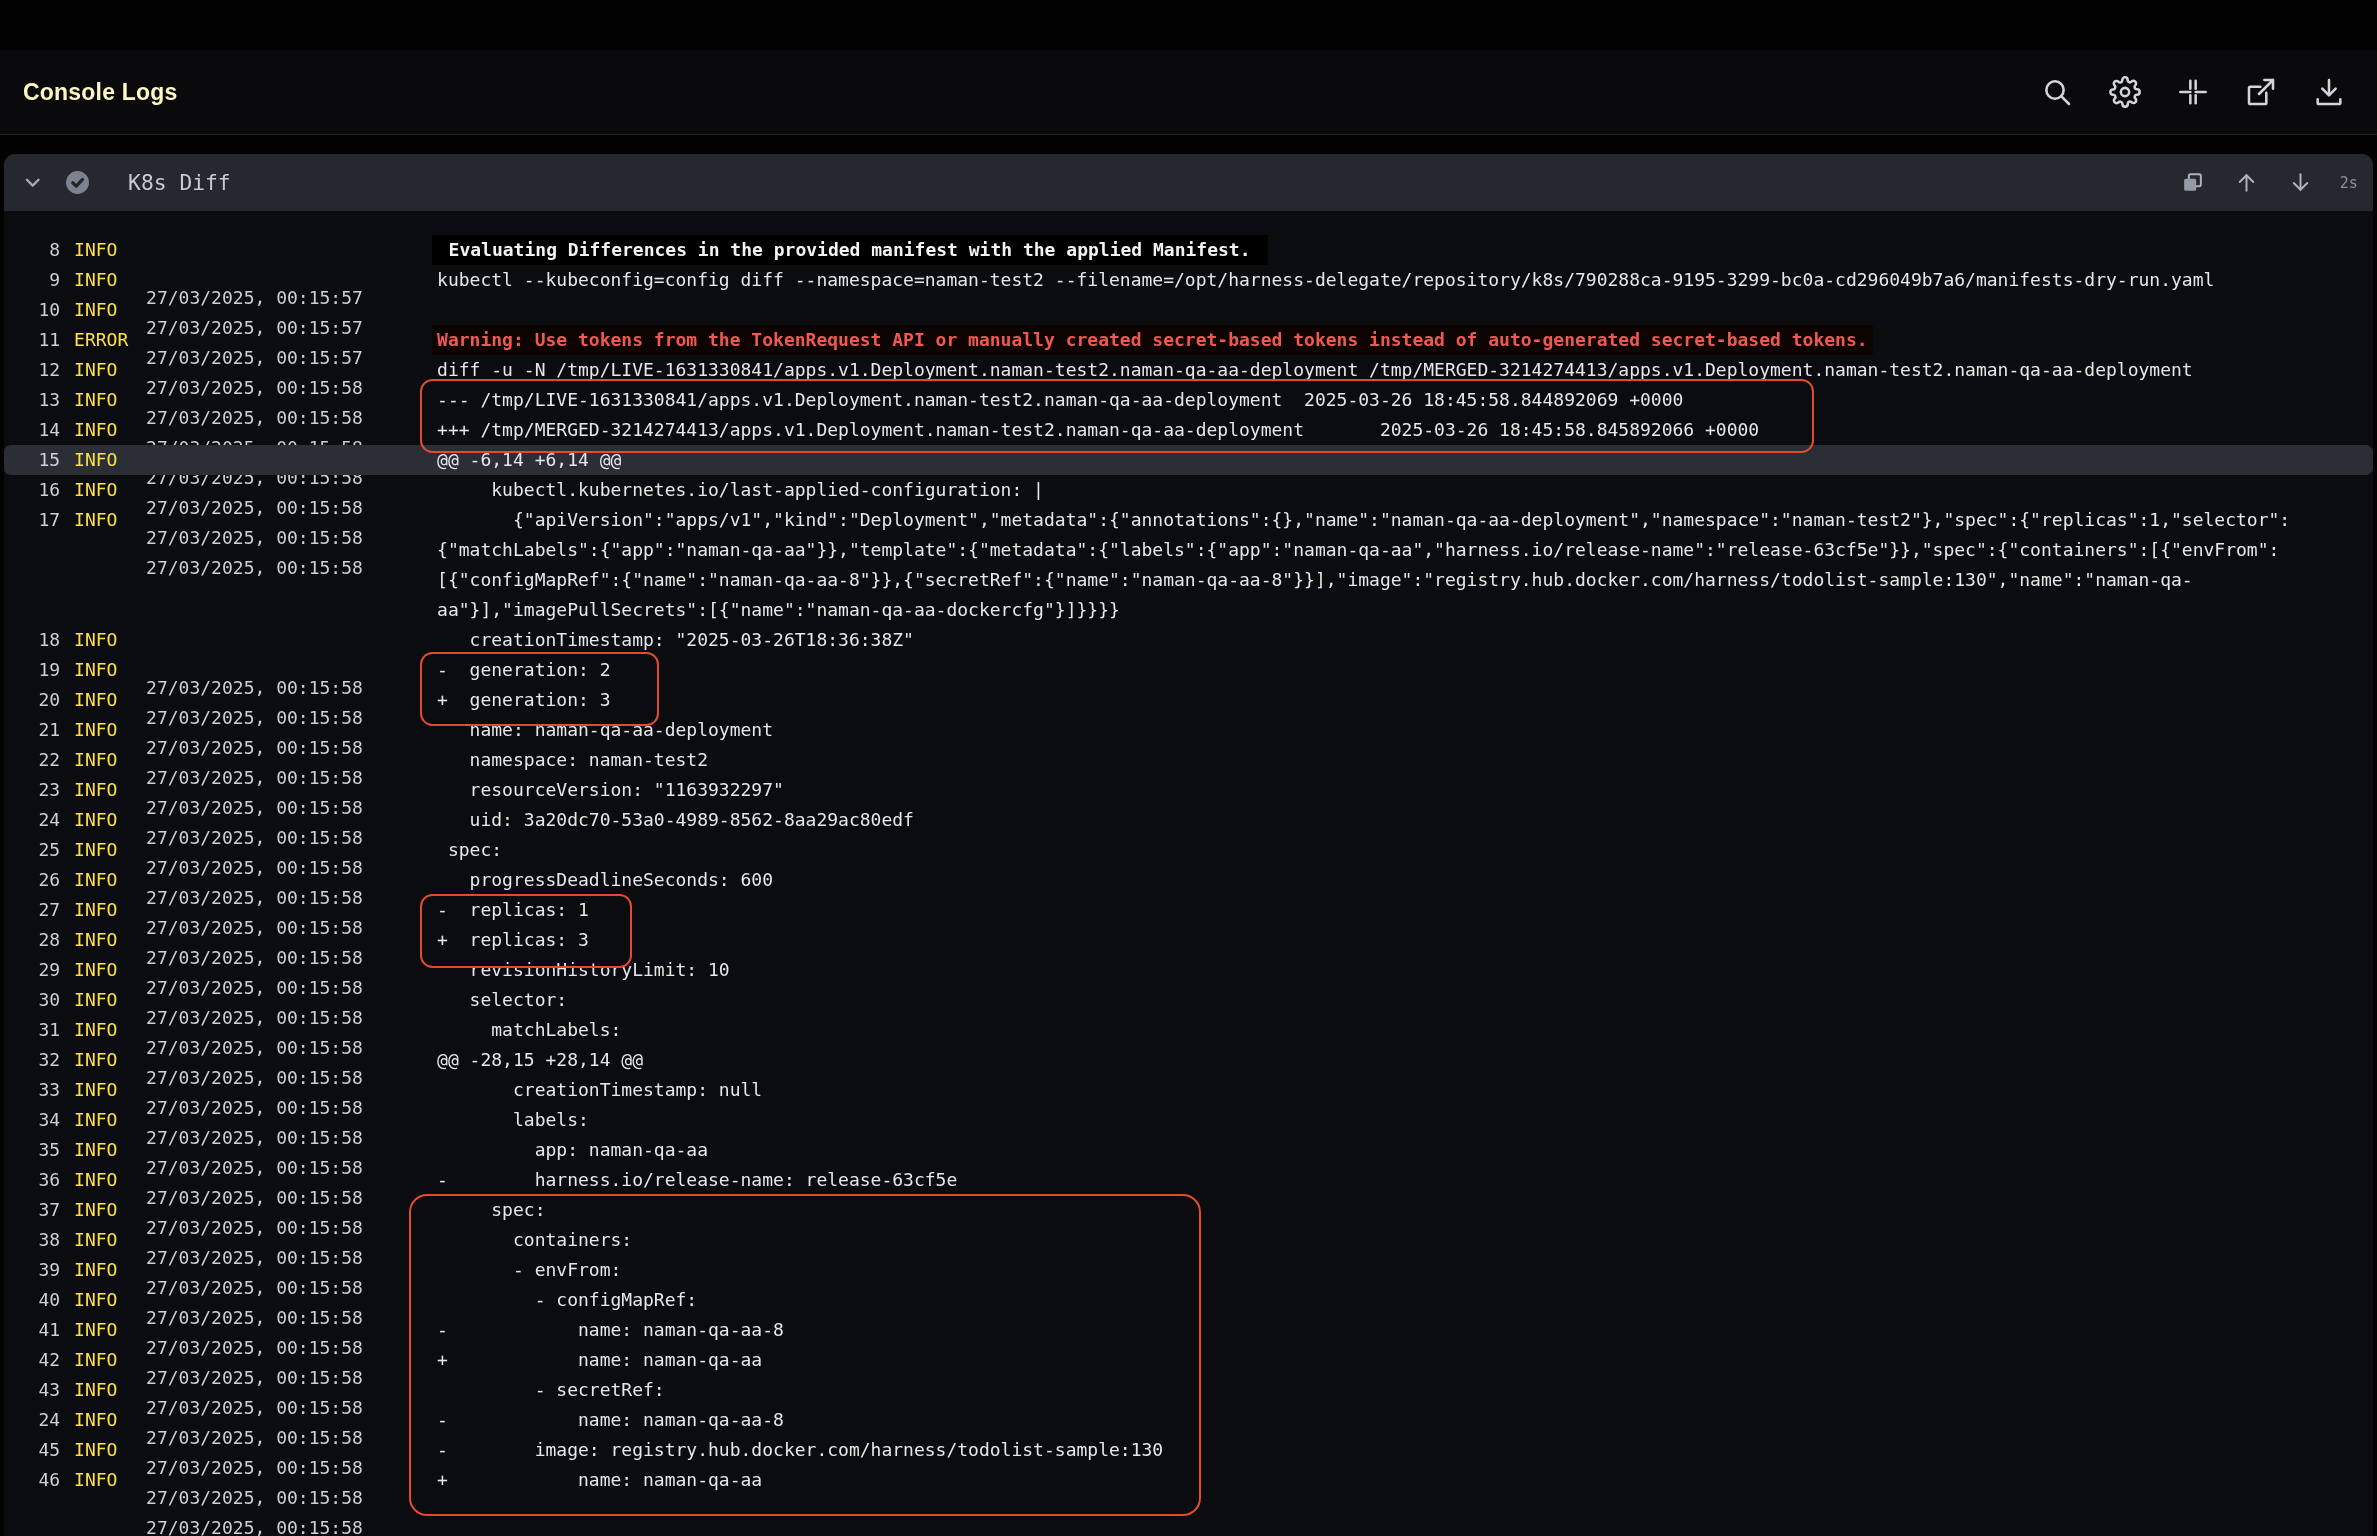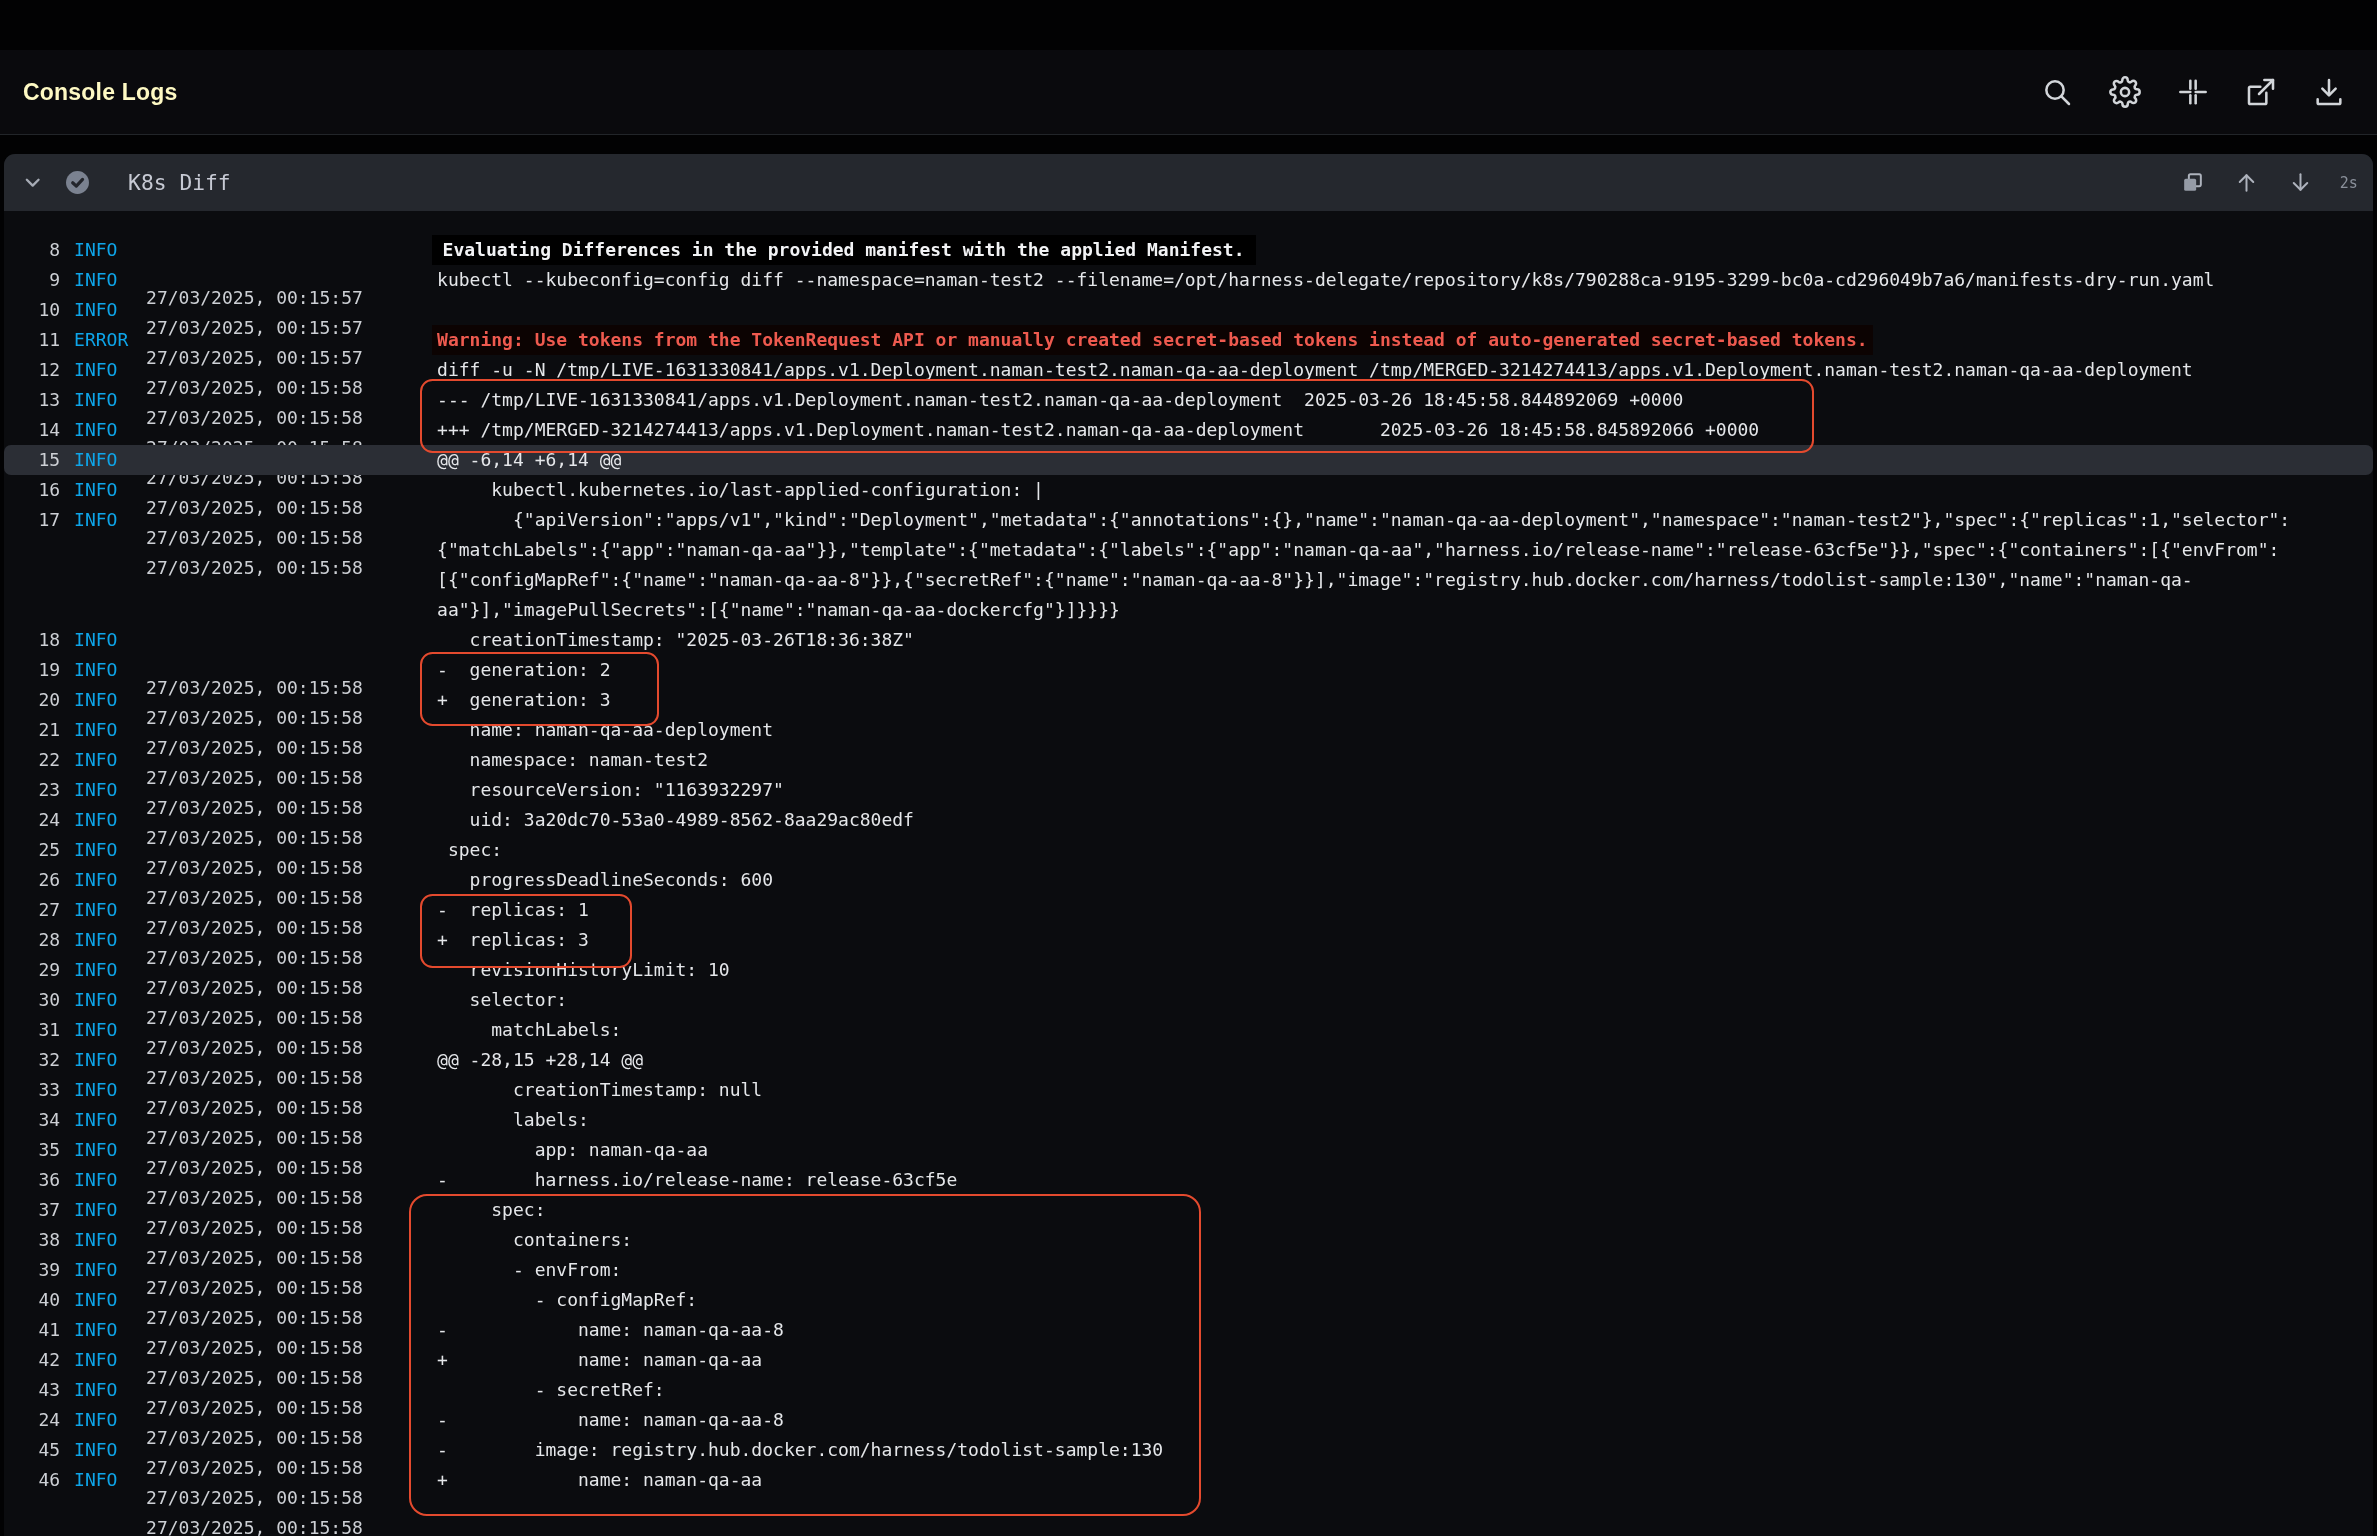--- a/index.html
+++ b/index.html
@@ -40,25 +40,25 @@
   .duration { font-family:"DejaVu Sans Mono", monospace; font-size:15px; color:#8a909a;
               margin-left:1.4px; }
 
   
   .log-area { position:absolute; top:81px; left:0; right:0; bottom:0; overflow:hidden;
               font-family:"DejaVu Sans Mono", monospace; font-size:18px; }
   .log-rows { position:relative; width:100%; }
   .log-row { position:relative; height:30px; line-height:30px; white-space:pre; }
   .log-row.highlight { background:#2b2e35; border-radius:6.9px; }
   .log-row .num  { position:absolute; left:0; width:56px; text-align:right; color:#cdd0d5; }
-  .log-row .lvl  { position:absolute; left:70px; color:#0ea5e9; }
+  .log-row .lvl  { position:absolute; left:70px; color:#fde047; }
   .log-row .time { position:absolute; left:142px; color:#cdd0d5;margin-top:48px; }
   .log-row .content { position:absolute; left:433px; color:#e5e7ea; }
   .log-row .content.bold  { font-weight:bold; color:#f2f3f5; background:#000;
-                            padding:0 11px; margin-left:-5.5px; }
+                            padding:0 17px; margin-left:-5.5px; }
   .log-row .content.error { font-weight:bold; color:#ee5a4f; background:#0c0302;
                             padding:0 5.5px; margin-left:-5.5px; }
 
   
   .ann-box { position:absolute; border:2.8px solid #e44a2e; border-radius:12.4px;
              pointer-events:none; }
   .ann-box.b1 { left:416px; top:144px;  width:1394px; height:74px; }
   .ann-box.b2 { left:416px; top:417px;  width:239px;  height:74px; }
   .ann-box.b3 { left:416px; top:659px;  width:212px;  height:74px; }
   .ann-box.b4 { left:405px; top:959px; width:792px; height:322px; border-radius:18px; }

